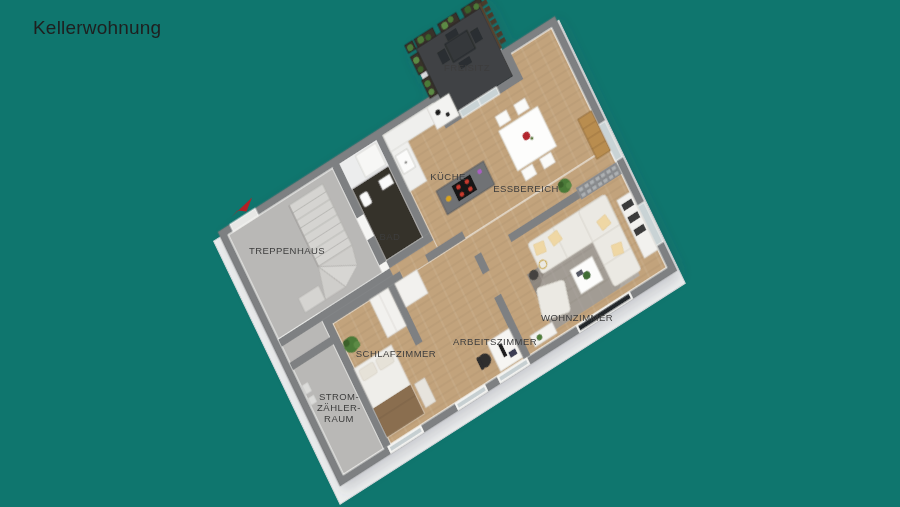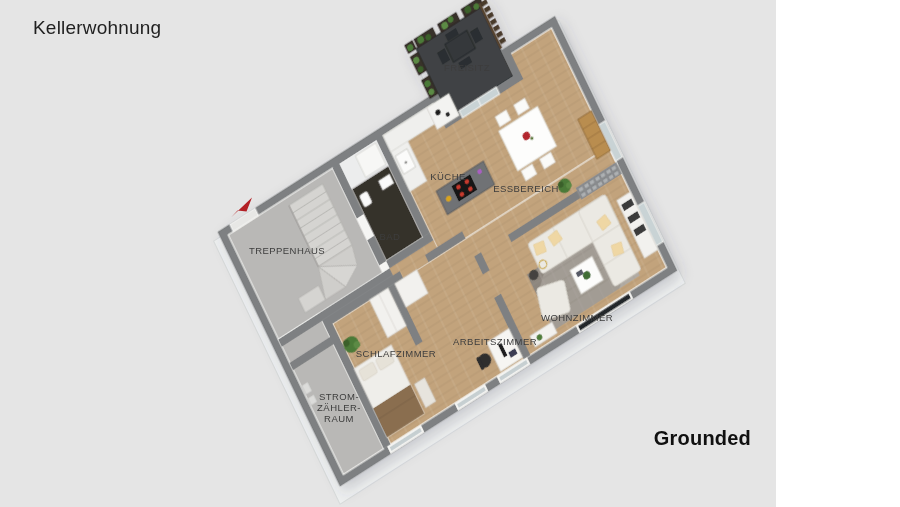--- a/index.html
+++ b/index.html
@@ -1,16 +1,16 @@
 <!DOCTYPE html>
 <html><head>
 <meta charset="utf-8">
 <style>
   html,body{margin:0;padding:0;background:#ffffff;}
-  .canvas{position:relative;width:776px;height:507px;background:#e5e5e5;overflow:hidden;
+  .canvas{position:relative;width:900px;height:507px;background:#0f766e;overflow:hidden;
           font-family:"Liberation Sans",sans-serif;}
   .page-title{position:absolute;left:33px;top:17px;font-size:19px;color:#1f1f1f;letter-spacing:.2px;}
   .brand{position:absolute;right:25px;top:427px;font-size:20px;font-weight:bold;color:#101010;letter-spacing:.2px;}
   svg{position:absolute;left:0;top:0;}
   text.rlabel{font-family:"Liberation Sans",sans-serif;font-size:9.5px;fill:#3d3d3d;
               letter-spacing:.45px;text-anchor:middle;}
   .floor{stroke:#fafaf8;stroke-width:1.1;}
   .wall{fill:#7e8082;}
   .glass{fill:#c9d3d5;stroke:#f6f6f4;stroke-width:1;}
   .white-furn{fill:#f2f1ee;stroke:#d9d7d1;stroke-width:.8;}
@@ -18,21 +18,20 @@
   .pillow{fill:#efd7a4;stroke:#e3c98f;stroke-width:.5;}
   .chair{fill:#fafaf8;stroke:#dedcd6;stroke-width:.8;}
   .treads{stroke:#b3b2af;stroke-width:.8;fill:none;}
 </style>
 </head>
 <body>
 
 <div class="canvas">
 
   <div class="page-title">Kellerwohnung</div>
-  <div class="brand">Grounded</div>
 
   <svg width="900" height="507" viewBox="0 0 900 507">
     <defs>
       <pattern id="wood" width="16" height="16" patternUnits="userSpaceOnUse">
         <rect width="16" height="16" fill="#c2a37c"></rect>
         <path d="M0,4 H16 M0,12 H16" stroke="rgba(0,0,0,0.06)" stroke-width="1"></path>
         <path d="M4,0 V16" stroke="rgba(255,255,255,0.12)" stroke-width="1"></path>
       </pattern>
       <filter id="bshadow" x="-20%" y="-20%" width="140%" height="150%">
         <feDropShadow dx="2" dy="7" stdDeviation="7" flood-color="#445" flood-opacity="0.22"></feDropShadow>

